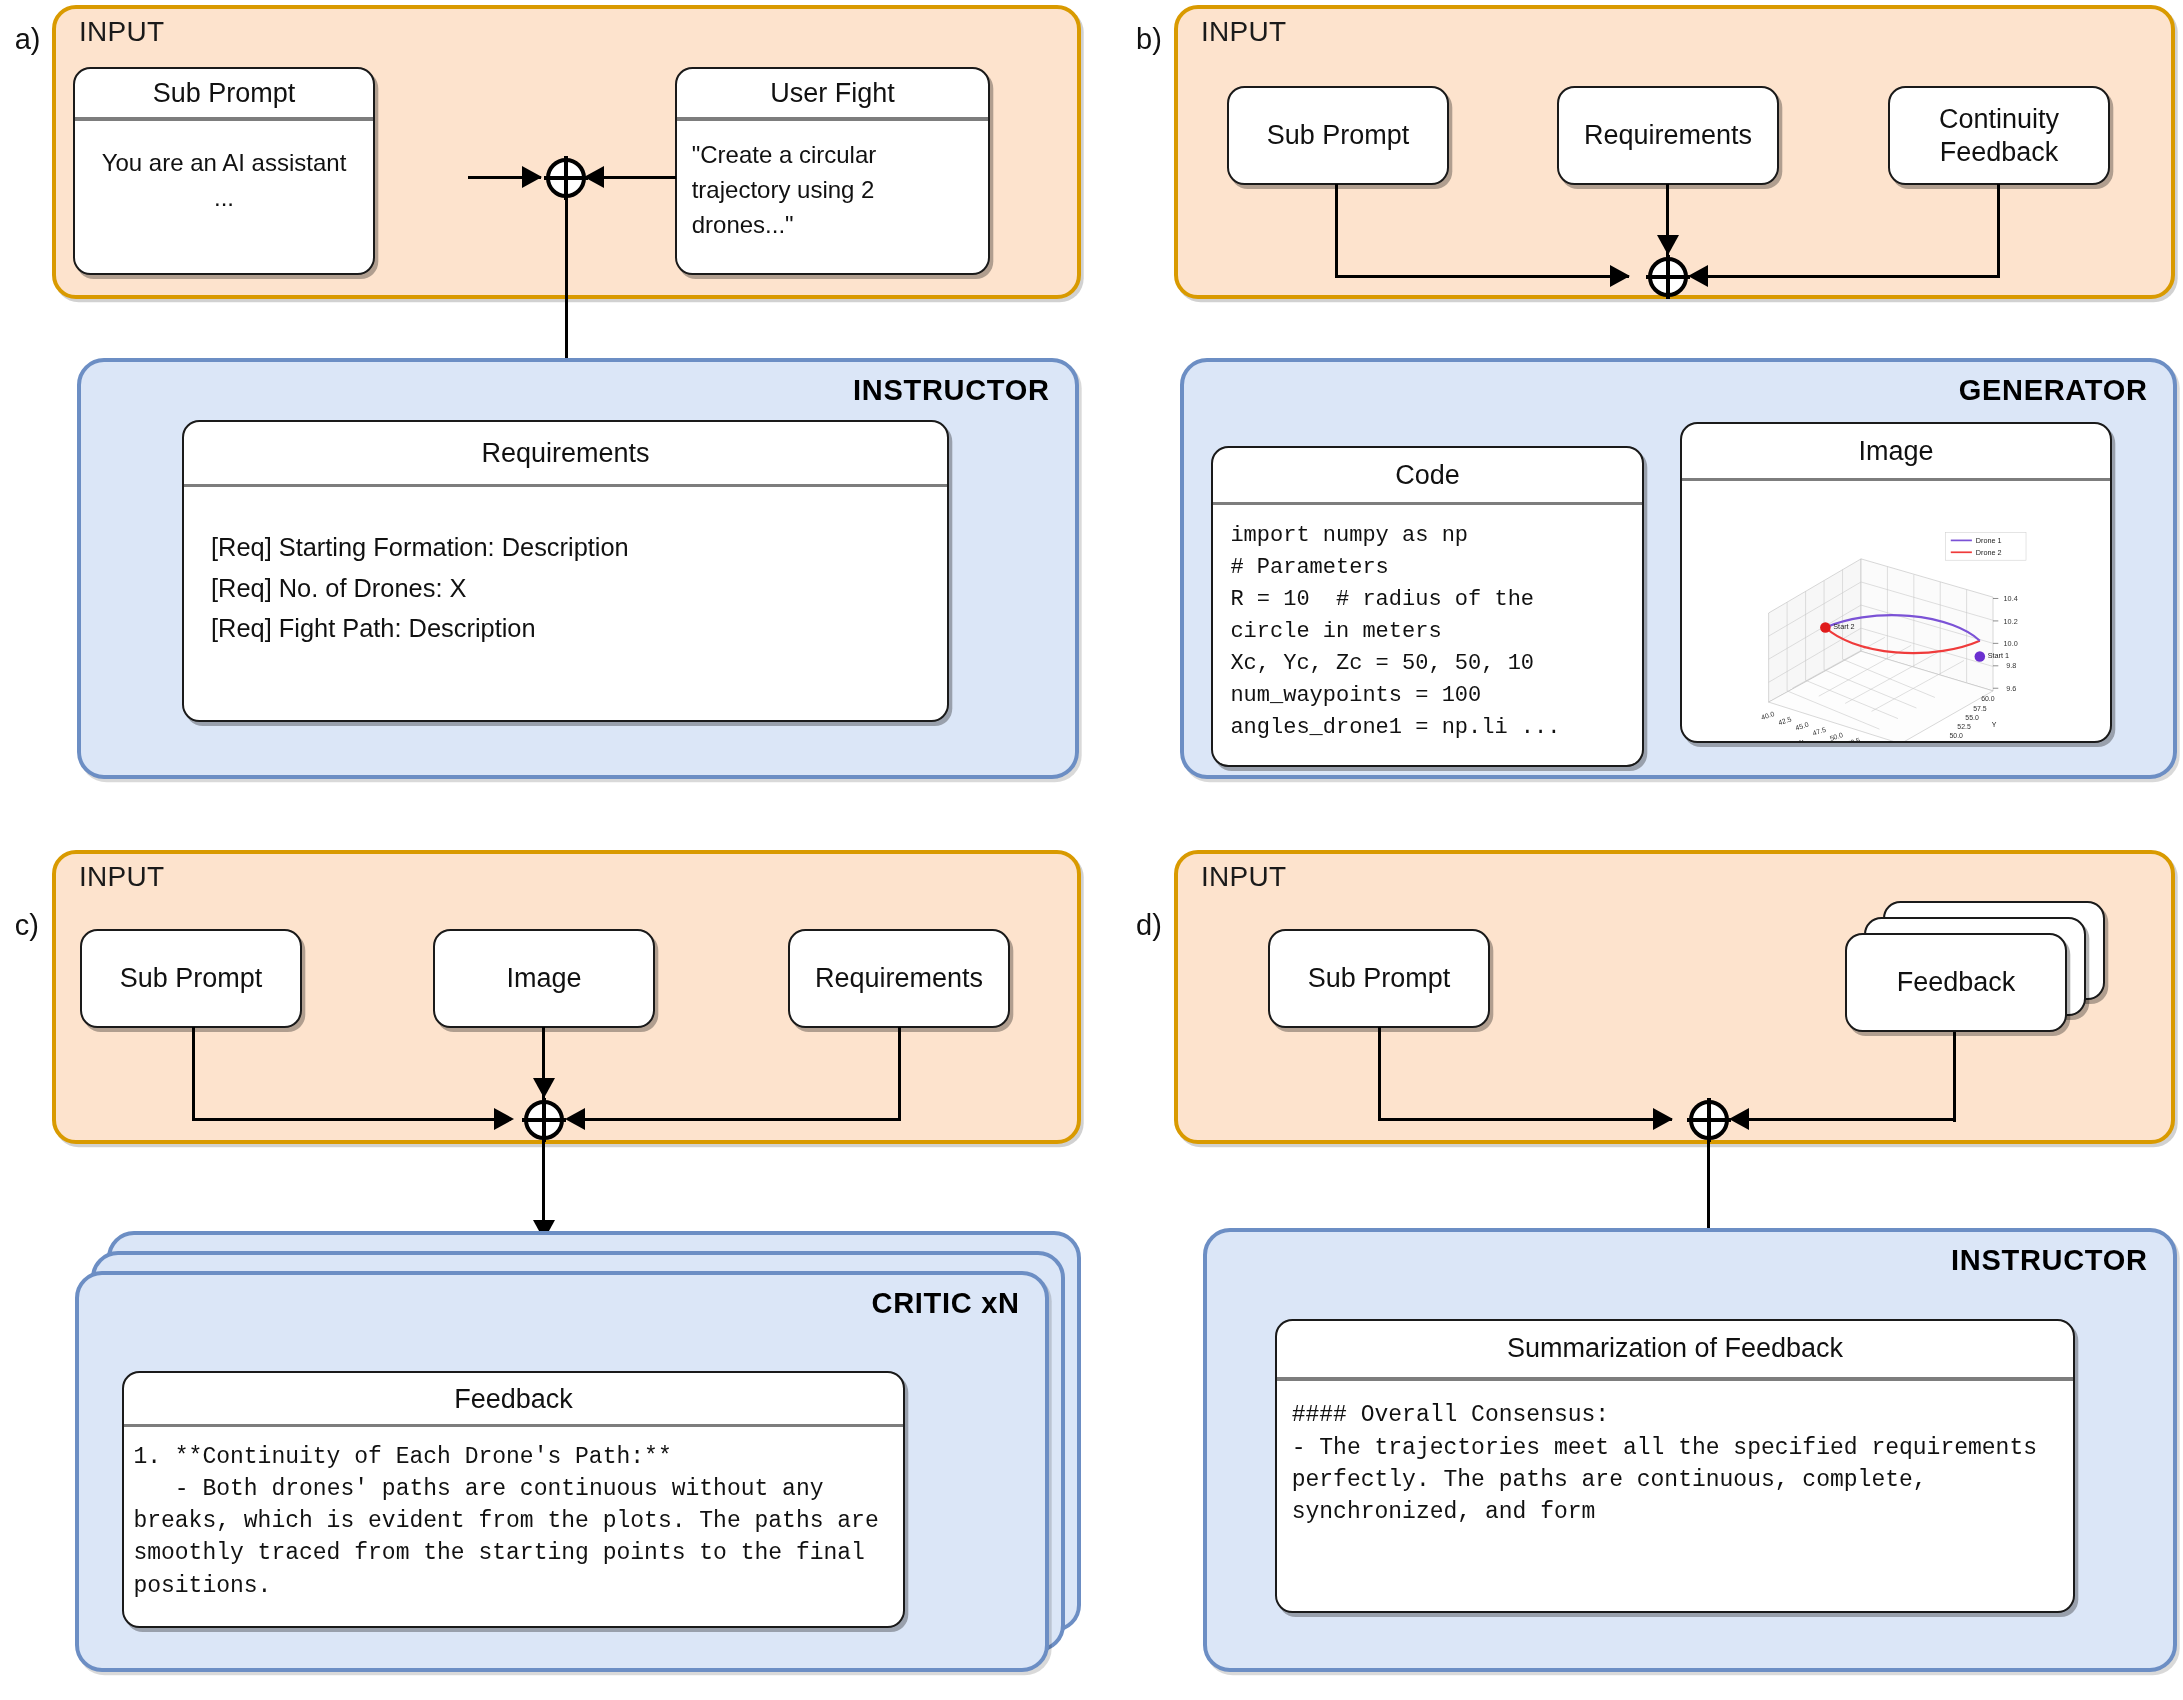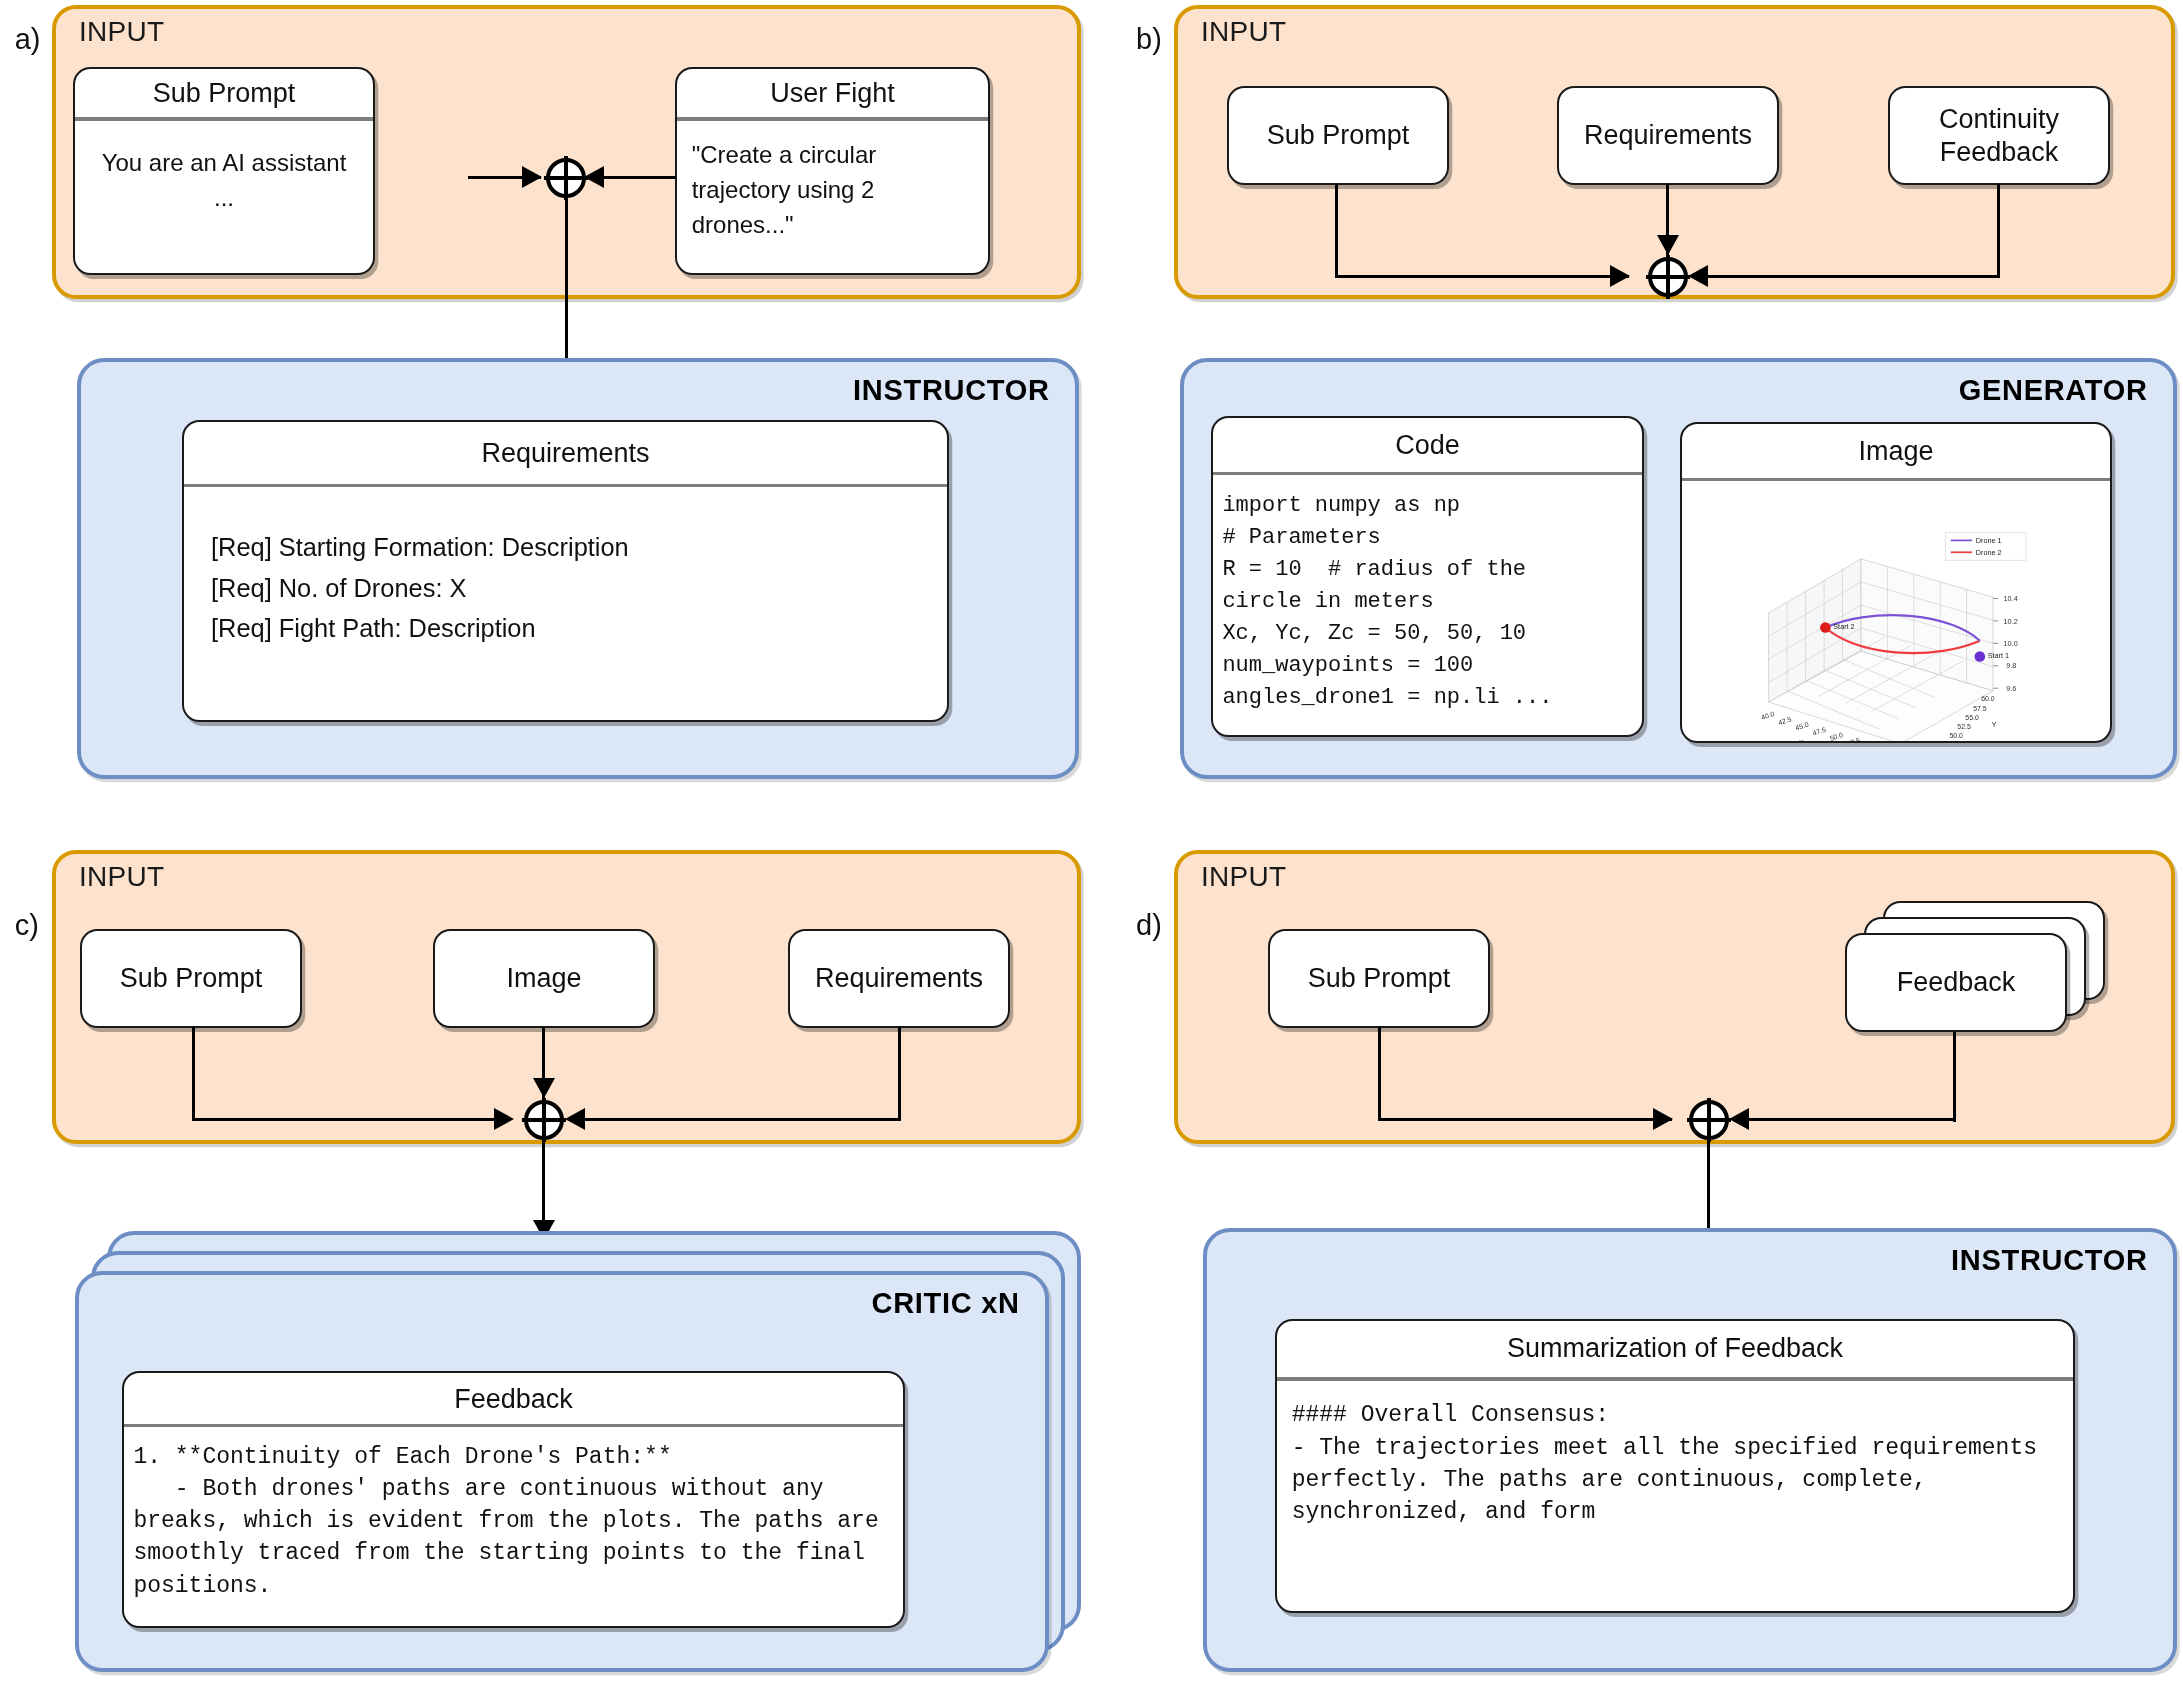--- a/index.html
+++ b/index.html
@@ -49,21 +49,21 @@
   }
   .card-rule{height:3.3px;background:#7d7d7d;width:100%;}
   .card-body{
     padding:17.4px 14.7px;font-size:24px;color:#111;line-height:1.45;
     box-sizing:border-box;
   }
   .card-body.mono{
     font-family:"Liberation Mono",monospace;font-size:23px;line-height:1.40;
     white-space:pre-wrap;word-break:break-word;padding:14.7px 9.4px;
   }
-  .card-body.mono.small{font-size:22px;line-height:1.46;}
+  .card-body.mono.small{font-size:22px;line-height:1.46;margin-left:8px;}
   .card-body.reqs{font-size:25.4px;line-height:1.60;padding:40px 27px;}
   .card-plain{ 
     display:flex;align-items:center;justify-content:center;
     text-align:center;font-size:27px;color:#111;line-height:1.2;
     width:100%;height:100%;box-sizing:border-box;padding:4px;
   }
 
   
   .card-stack-layer{
     position:absolute;background:#fff;border:2px solid #1a1a1a;
@@ -172,21 +172,21 @@
 <div class="vline" style="left:1997px;top:184px;height:94px;"></div>
 <div class="hline" style="left:1704px;top:275px;width:295px;"></div>
 <div class="arrow-left" style="left:1688px;top:265px;"></div>
 
 <div class="merge" style="left:1648px;top:257px;"></div>
 
 <div class="panel role-box" style="left:1180px;top:358px;width:997px;height:421px;">
   <div class="role-label">GENERATOR</div>
 </div>
 
-<div class="card" style="left:1211px;top:416px;width:433px;height:321px;">
+<div class="card" style="left:1211px;top:446px;width:433px;height:321px;">
   <div class="card-title" style="padding-top:12px;padding-bottom:10.7px;">Code</div>
   <div class="card-rule"></div>
   <div class="card-body mono small">import numpy as np
 # Parameters
 R = 10  # radius of the
 circle in meters
 Xc, Yc, Zc = 50, 50, 10
 num_waypoints = 100
 angles_drone1 = np.li ...</div>
 </div>

